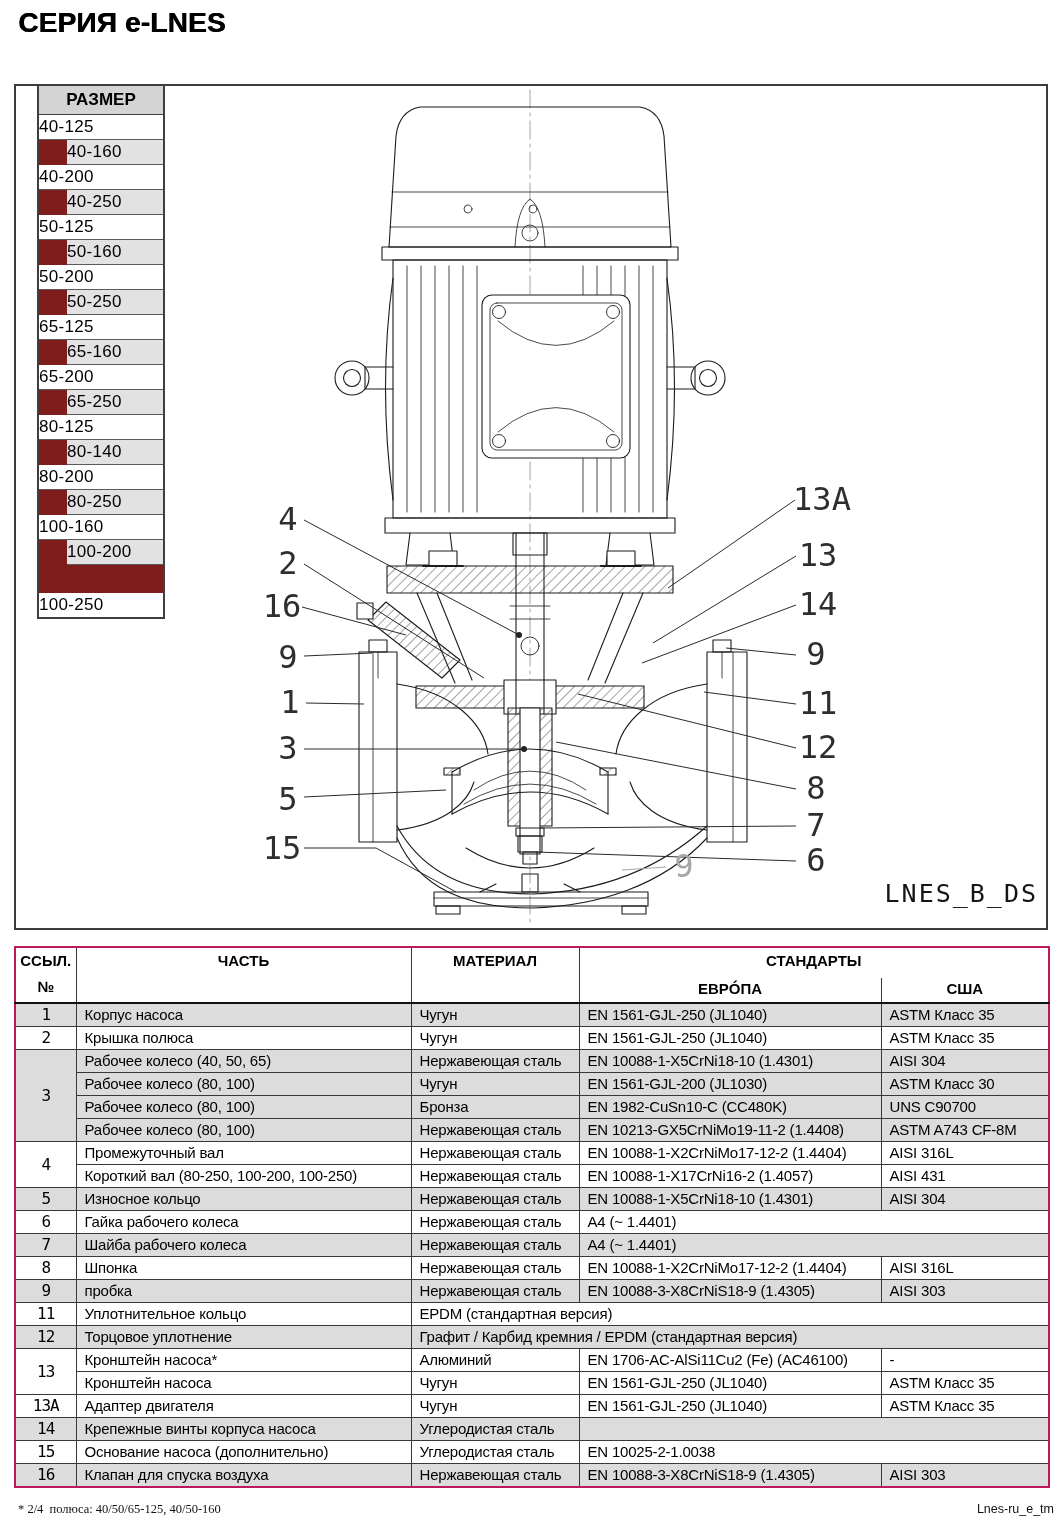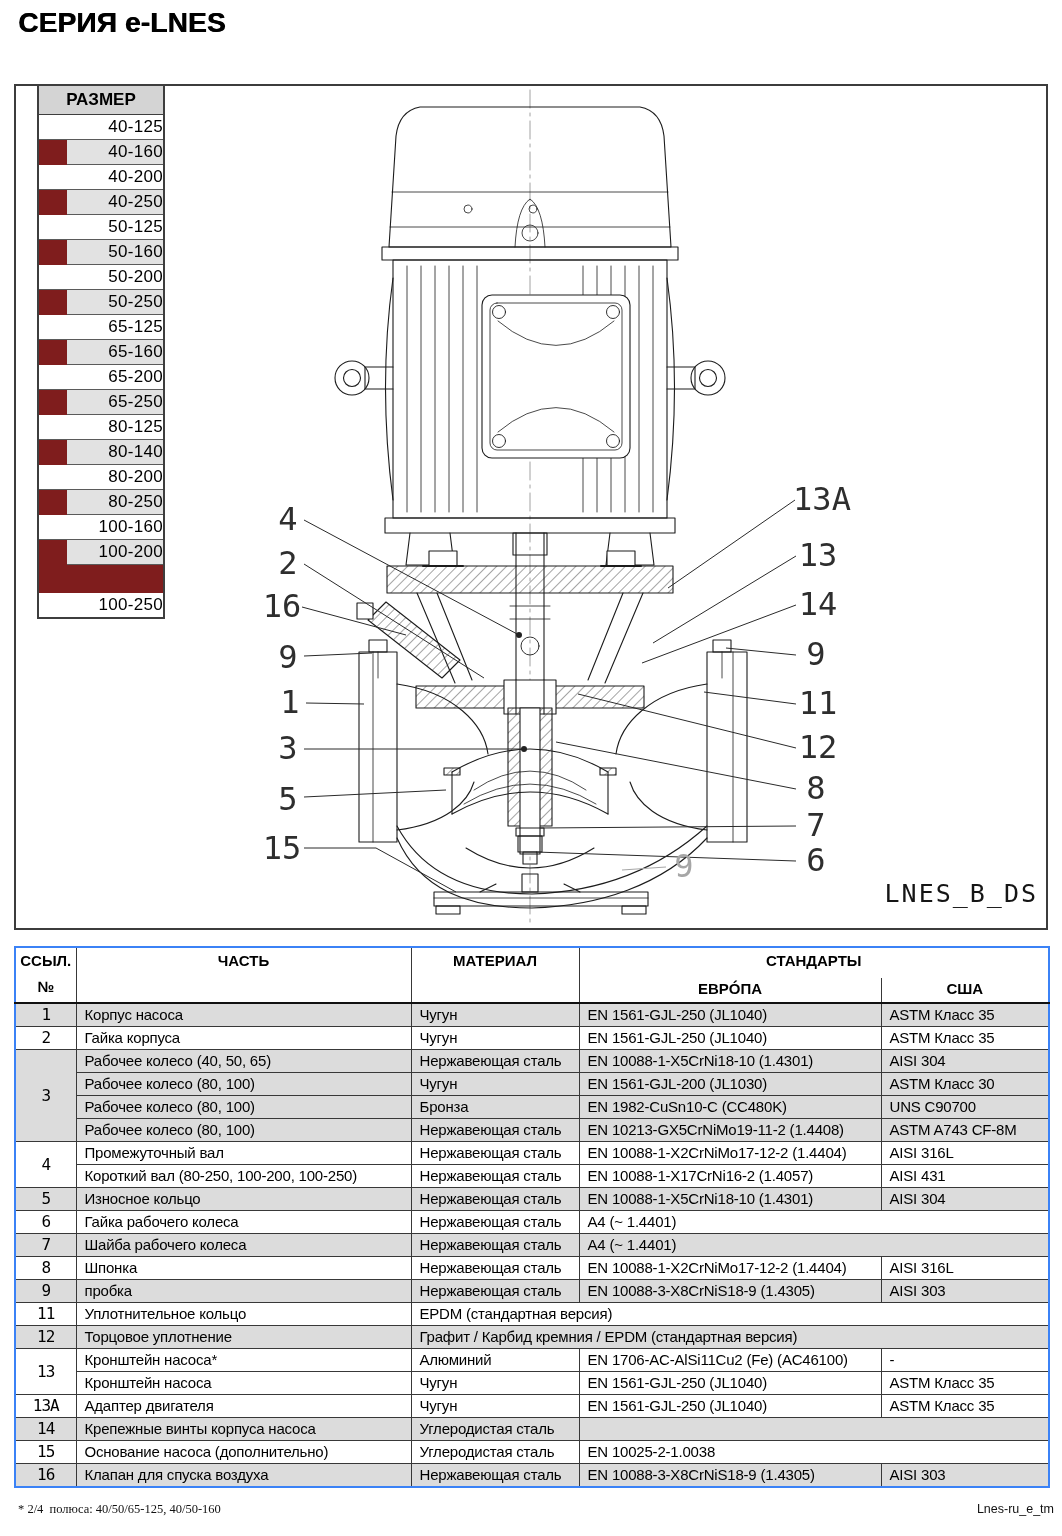--- a/index.html
+++ b/index.html
@@ -18,28 +18,28 @@
 
   .callout-num{font-family:"DejaVu Sans Mono",monospace;font-size:32px;fill:#2e2e2e;text-anchor:middle;}
   .callout-num.gray{fill:#a6a6a6;}
   .drawing-code{font-family:"DejaVu Sans Mono",monospace;font-size:25px;fill:#151515;
                 letter-spacing:2px;text-anchor:end;}
 
   
   .size-table{position:absolute;left:37px;top:84px;width:124px;border:2px solid #3e3e3e;background:#7f1d1d;z-index:2;}
   .size-header{height:28px;line-height:28px;text-align:center;font-weight:bold;font-size:17px;
                background:#d4d4d4;border-bottom:1px solid #3e3e3e;}
-  .size-row{height:24px;line-height:24px;text-align:right;font-size:17px;background:#fff;
+  .size-row{height:24px;line-height:24px;text-align:left;font-size:17px;background:#fff;
             border-bottom:1px solid #5a5a5a;letter-spacing:.3px;}
   .size-row:last-child{border-bottom:none;margin-top:28px;}
   .size-row.shade{background:#e2e2e2;margin-left:28px;}
 
   
   .parts-table{position:absolute;left:14px;top:946px;width:1034px;border-collapse:collapse;
-               table-layout:fixed;background:#fff;border:2px solid #3b82f6;}
+               table-layout:fixed;background:#fff;border:2px solid #be185d;}
   .parts-table th,.parts-table td{border:1px solid #383838;overflow:hidden;white-space:nowrap;}
   .parts-table th{font-size:15px;font-weight:bold;text-align:center;vertical-align:top;padding:4px 4px 2px;}
   .parts-table thead tr:first-child th{border-bottom:none;height:24px;}
   .parts-table thead tr:last-child th{border-top:none;height:20px;vertical-align:middle;padding:0 4px 4px;}
   .parts-table td{font-size:15px;padding:2px 8px;height:18px;line-height:1.1;vertical-align:middle;letter-spacing:-.2px;}
   .parts-table td.ref{text-align:center;font-family:"DejaVu Sans Mono",monospace;font-size:16px;padding:2px 0;letter-spacing:-1px;}
   .parts-table tbody tr:first-child td{border-top:2px solid #111;}
   .parts-table tr.shade td{background:#dcdcdc;}
   .ref-head span{display:block;}
   .ref-head span+span{margin-top:9px;}
@@ -307,21 +307,21 @@
     <tbody id="partsBody">
         <tr class="shade">
           <td class="ref">1</td>
           <td class="part">Корпус насоса</td>
           <td class="mat">Чугун</td>
           <td class="eu">EN 1561-GJL-250 (JL1040)</td>
           <td class="usa">ASTM Класс 35</td>
         </tr>
         <tr>
           <td class="ref">2</td>
-          <td class="part">Гайка корпуса</td>
+          <td class="part">Крышка полюса</td>
           <td class="mat">Чугун</td>
           <td class="eu">EN 1561-GJL-250 (JL1040)</td>
           <td class="usa">ASTM Класс 35</td>
         </tr>
         <tr class="shade">
           <td class="ref" rowspan="4">3</td>
           <td class="part">Рабочее колесо (40, 50, 65)</td>
           <td class="mat">Нержавеющая сталь</td>
           <td class="eu">EN 10088-1-X5CrNi18-10 (1.4301)</td>
           <td class="usa">AISI 304</td>

